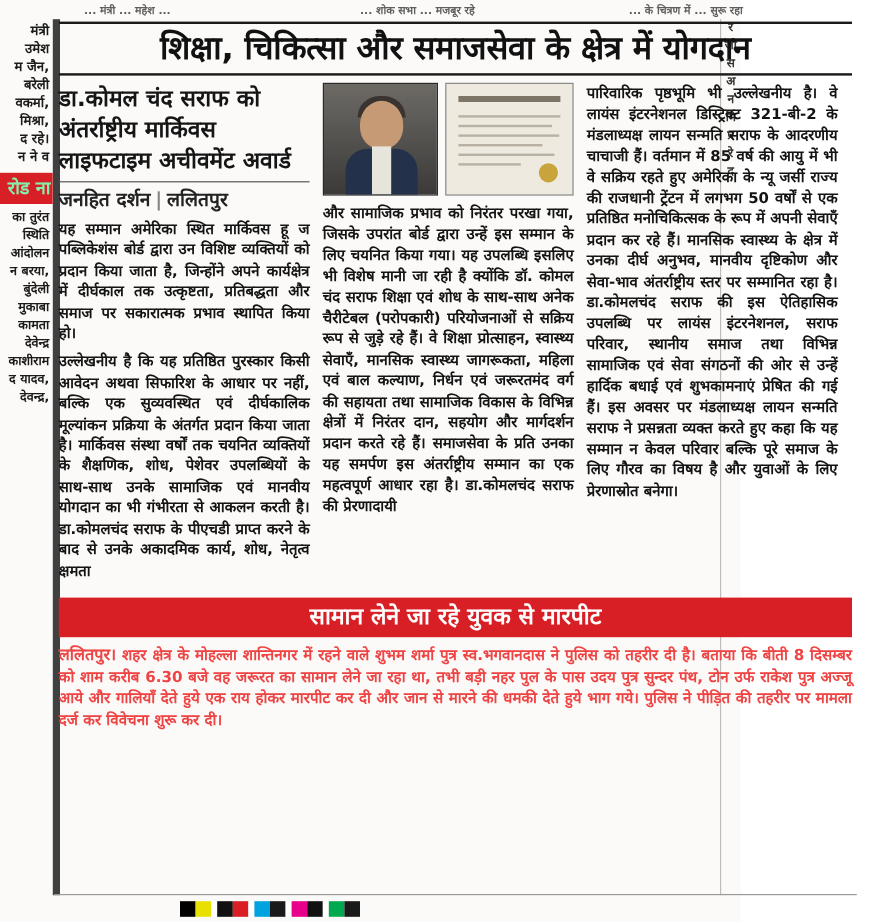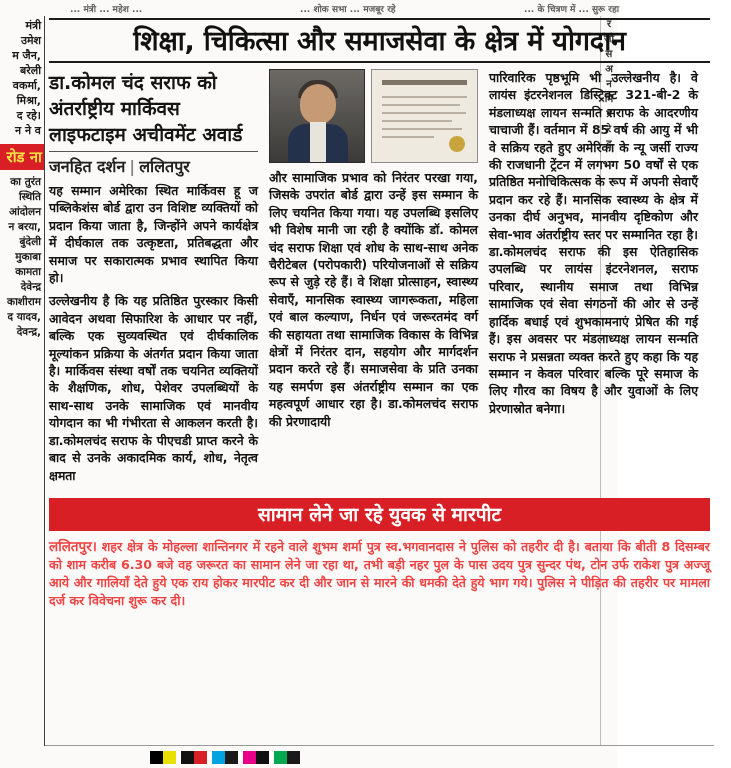--- a/index.html
+++ b/index.html
@@ -36,36 +36,36 @@
   }
   .top-strip span { position: absolute; top: 2px; opacity: .75; }
 
   
   .left-bleed {
     position: absolute;
     top: 16px; left: 0;
     width: 44px;
     height: 730px;
     overflow: hidden;
-    border-right: 1px solid #404040;
+    border-right: 6px solid #404040;
     background: #fbfaf8;
   }
   .left-bleed .lb-text {
     font-size: 11px;
     line-height: 15px;
     color: #1b1b1b;
     text-align: right;
     padding: 2px 3px 0 2px;
     font-weight: 600;
     white-space: pre-line;
   }
   .left-bleed .lb-red {
     margin-top: 6px;
     background: #d81f26;
-    color: #fde047;
+    color: #86efac;
     font-size: 15px;
     font-weight: bold;
     padding: 4px 2px;
     text-align: right;
     line-height: 18px;
   }
   .left-bleed .lb-text2 {
     font-size: 10.5px;
     line-height: 15px;
     color: #1b1b1b;

